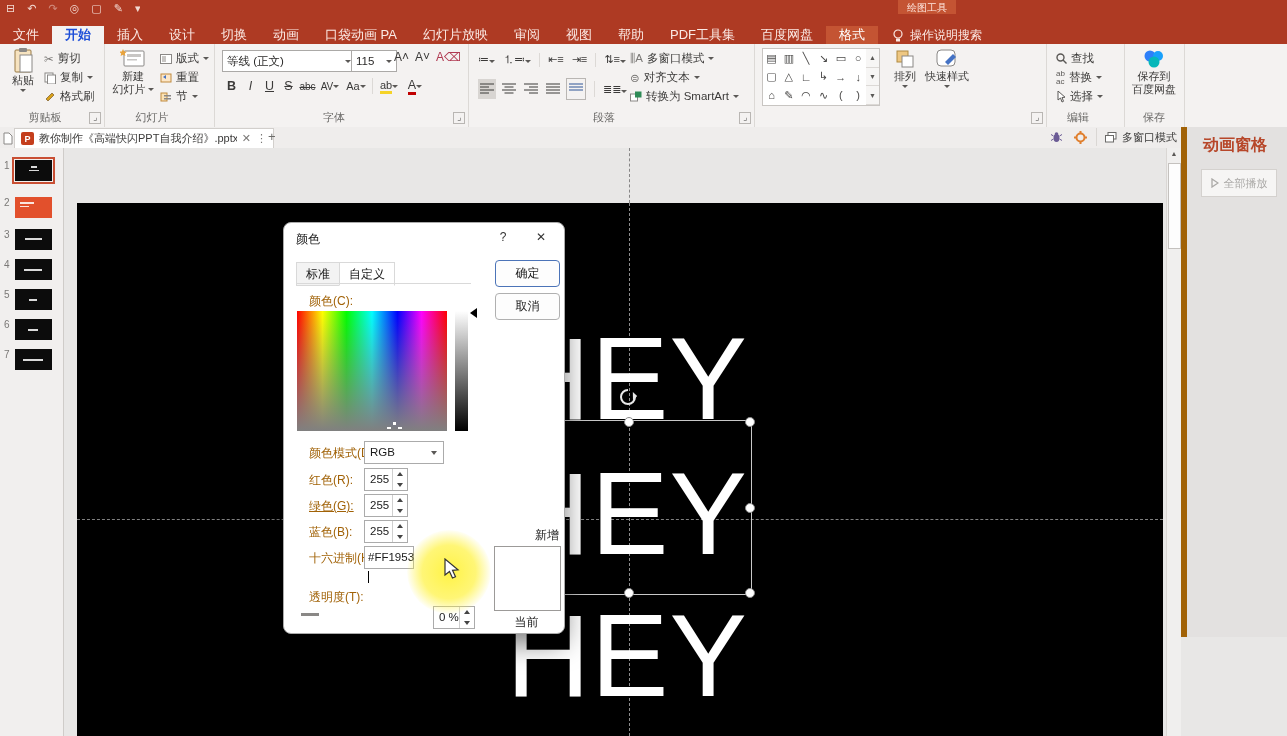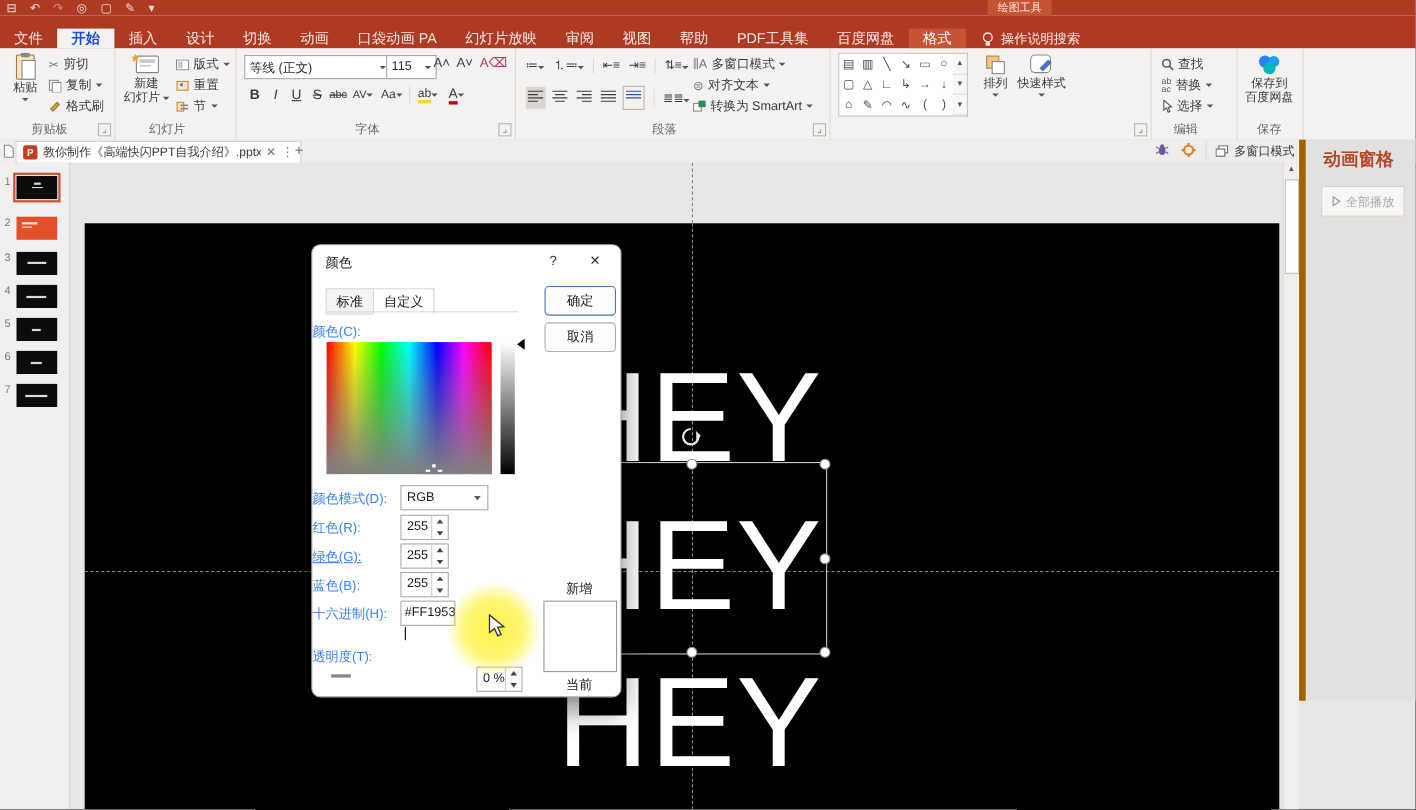--- a/index.html
+++ b/index.html
@@ -62,21 +62,21 @@
   .dlg-title{position:absolute;left:12px;top:8px;font-size:12px;}
   .dlg-sysbtn{position:absolute;top:3px;width:30px;height:22px;text-align:center;line-height:22px;font-size:12px;color:#333;}
   .dtab{position:absolute;top:39px;height:22px;padding:0 9px;line-height:22px;font-size:12px;color:#1a1a1a;border:1px solid #d9d9d9;background:#f3f3f3;}
   .dtab.active{background:#fff;border-bottom:1px solid #fff;font-weight:normal;}
   .tabline{position:absolute;left:12px;top:60px;width:175px;border-top:1px solid #d9d9d9;}
   .spectrum{position:absolute;left:13px;top:88px;width:150px;height:120px;
     background:linear-gradient(to bottom,rgba(128,128,128,0),rgba(128,128,128,1)),
     linear-gradient(to right,#f00 0%,#ff0 17%,#0f0 33%,#0ff 50%,#00f 67%,#f0f 83%,#f00 100%);}
   .lumbar{position:absolute;left:171px;top:88px;width:13px;height:120px;background:linear-gradient(#fff,#000);}
   .lum-arrow{position:absolute;left:186px;top:85px;width:0;height:0;border-top:5px solid transparent;border-bottom:5px solid transparent;border-right:7px solid #000;}
-  .fldlbl{position:absolute;left:0;font-size:12px;color:#3b82f6;}
+  .fldlbl{position:absolute;left:25px;font-size:12px;color:#a16207;}
   .spinbox{position:absolute;height:21px;background:#fff;border:1px solid #ababab;display:flex;}
   .spinval{flex:1;font-size:11.5px;line-height:20px;padding-left:5px;}
   .spinarrows{width:14px;border-left:1px solid #cfcfcf;display:flex;flex-direction:column;}
   .spinarrows i{flex:1;display:flex;align-items:center;justify-content:center;}
   .tri-up{width:0;height:0;border-left:3px solid transparent;border-right:3px solid transparent;border-bottom:4px solid #444;}
   .tri-dn{width:0;height:0;border-left:3px solid transparent;border-right:3px solid transparent;border-top:4px solid #444;}
   .dlg-btn{position:absolute;left:211px;width:63px;height:25px;background:#fdfdfd;border:1px solid #b0b0b0;border-radius:4px;font-size:12px;display:flex;align-items:center;justify-content:center;color:#1a1a1a;}
   .dlg-btn.primary{border:1.5px solid #4c74b8;}
   .swatch{position:absolute;left:210px;top:323px;width:65px;height:63px;background:#fff;border:1px solid #9c9a98;}
   .caret{display:inline-block;width:1px;height:12px;background:#000;vertical-align:-2px;}
@@ -610,21 +610,21 @@
           </i>
           <i>
             <span class="tri-dn"></span>
           </i>
         </span>
     </div>
 
     <div class="dlg-btn primary" style="top:37px;">确定</div>
     <div class="dlg-btn" style="top:70px;">取消</div>
 
-    <div style="position:absolute;left:210px;top:304px;width:65px;text-align:center;">新增</div>
+    <div style="position:absolute;left:210px;top:304px;width:65px;text-align:right;">新增</div>
     <div class="swatch"></div>
     <div style="position:absolute;left:210px;top:391px;width:65px;text-align:center;">当前</div>
   </div>
 
   <div class="abs click-glow"></div>
   <svg class="abs cursor" width="18" height="22" viewBox="0 0 18 22">
     <path d="M2 1 L2 17 L6.5 13.5 L9.5 20 L12.5 18.7 L9.5 12.3 L15 11.8 Z" fill="#fff" stroke="#333" stroke-width="1.2"></path>
   </svg>
 
 </div>

